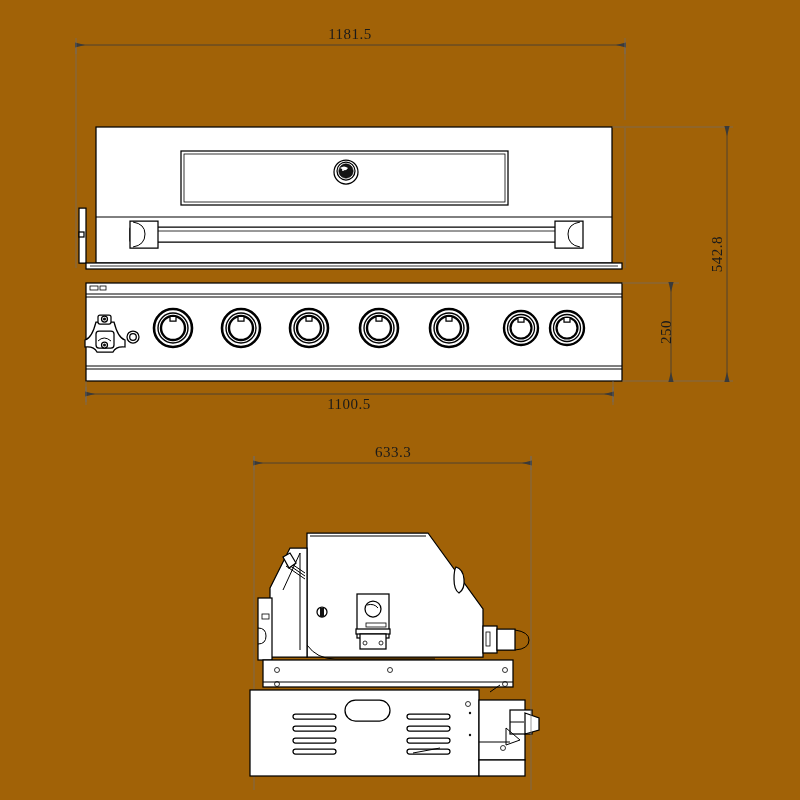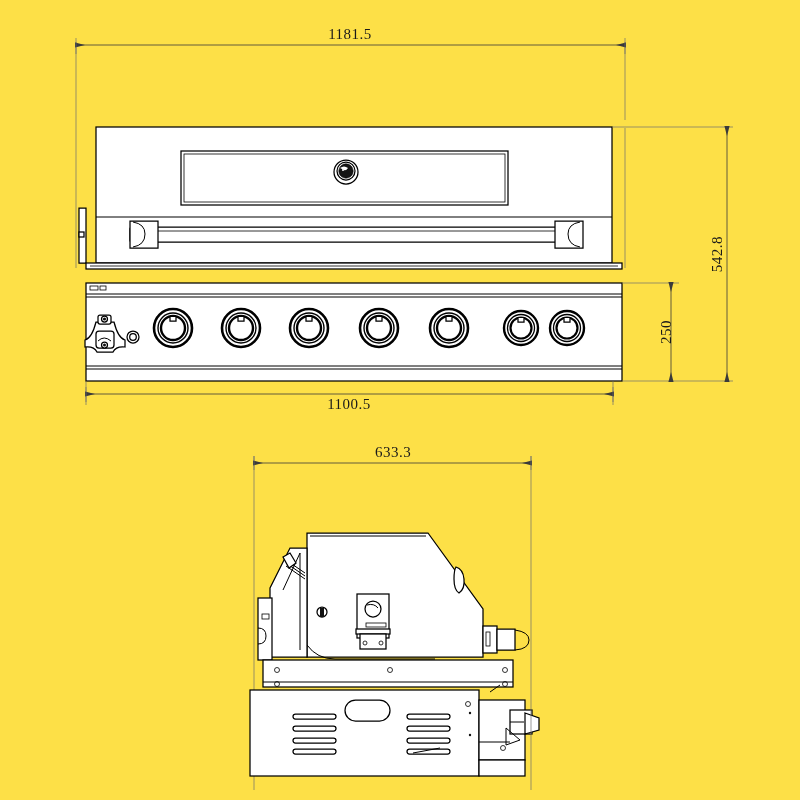--- a/index.html
+++ b/index.html
@@ -10,21 +10,21 @@
   body {
     width: 800px;
     height: 800px;
     font-family: "Liberation Serif", serif;
     overflow: hidden;
   }
   #drawing-root {
     position: relative;
     width: 800px;
     height: 800px;
-    background: #fde047;
+    background: #a16207;
   }
   svg.cad {
     display: block;
     width: 800px;
     height: 800px;
   }
   .dim-text {
     font-family: "Liberation Serif", serif;
     font-size: 15px;
     fill: #1a1a1a;

